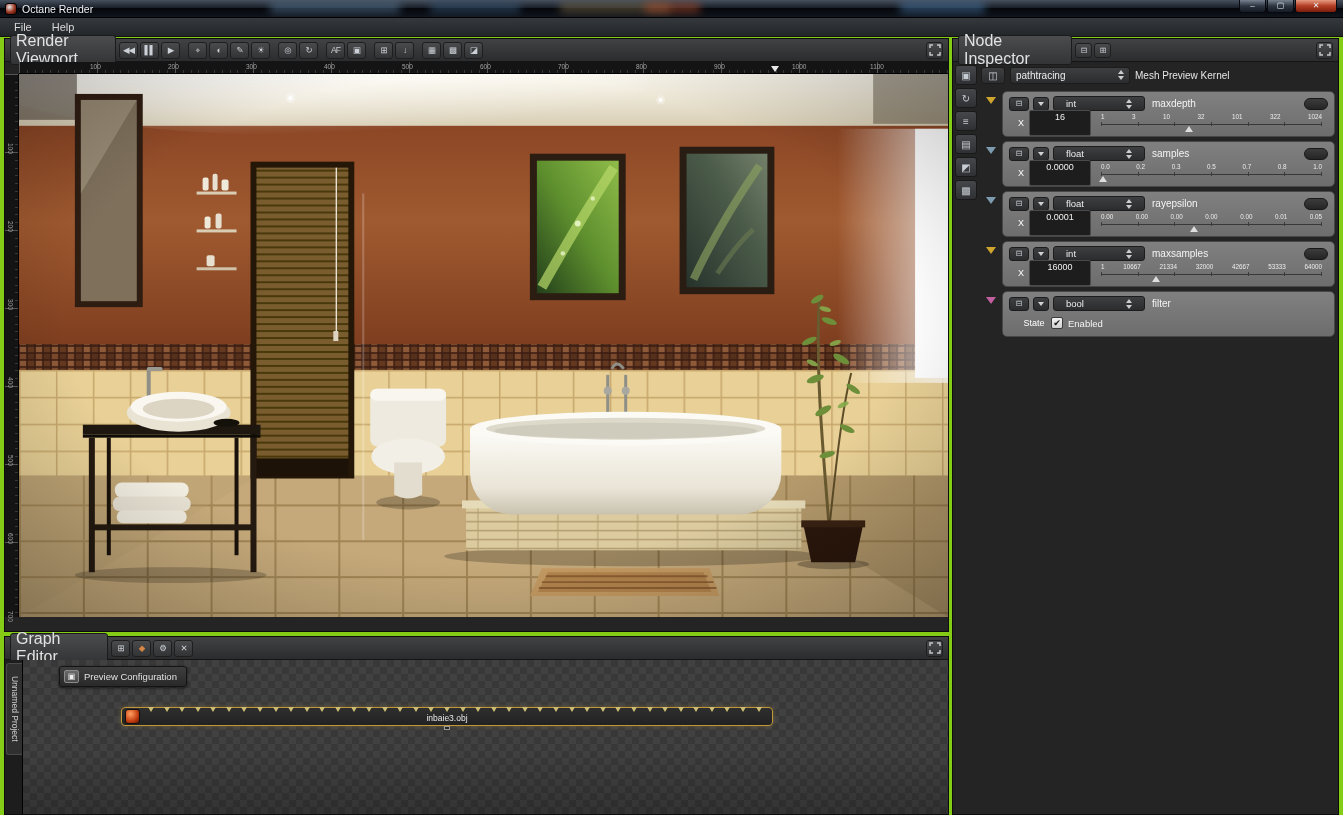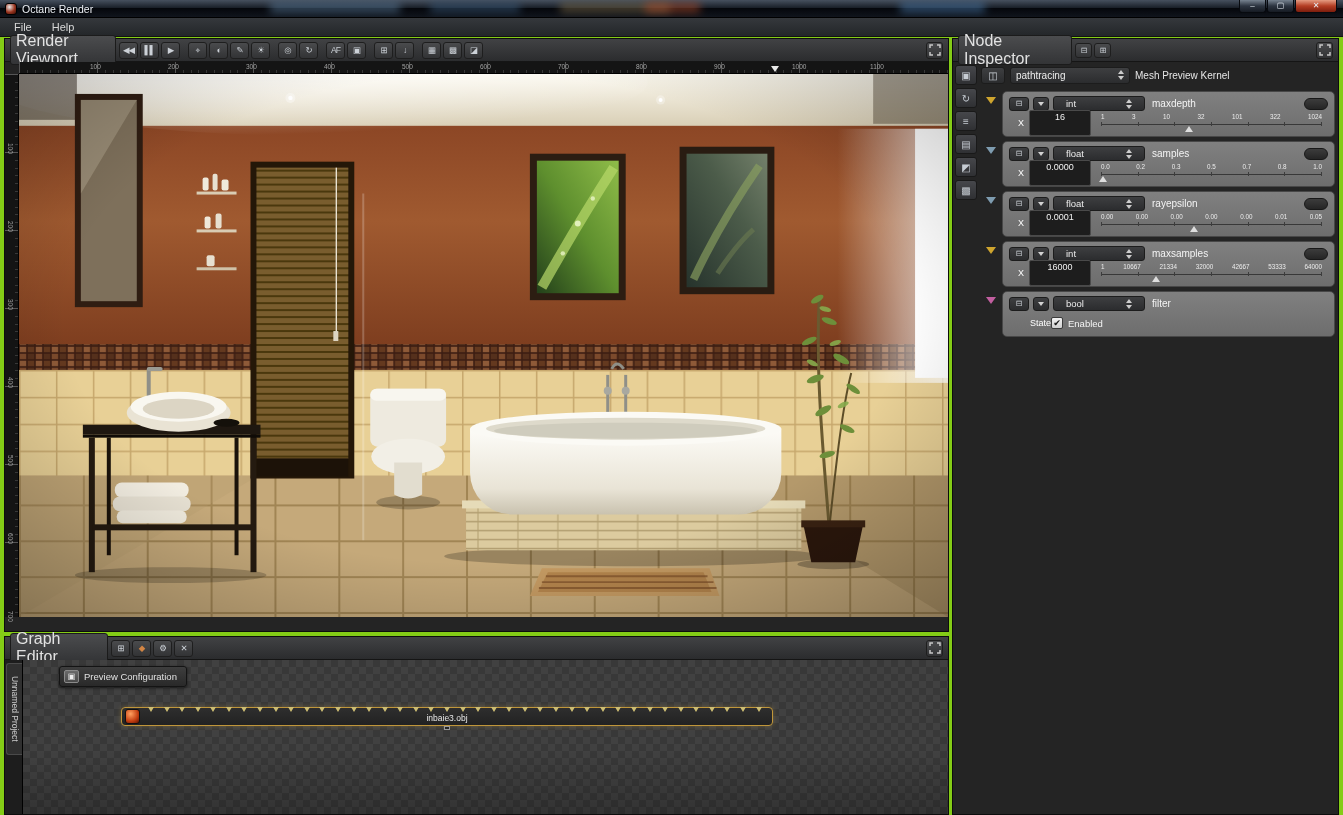--- a/index.html
+++ b/index.html
@@ -64,21 +64,21 @@
 .kernel-label{color:#e6e6e6;font-size:10px;}
 .param{position:relative;height:46px;margin-bottom:4px;}
 .param-arrow{position:absolute;left:5px;top:6px;width:0;height:0;border-left:5px solid transparent;border-right:5px solid transparent;border-top:7px solid #cfa52e;}
 .param-box{position:absolute;left:21px;right:0;top:0;bottom:0;background:linear-gradient(#808080,#6d6d6d);border:1px solid #474747;border-radius:5px;padding:3px 6px;}
 .prow1{display:flex;align-items:center;gap:4px;height:17px;}
 .type-combo{width:92px;height:15px;background:linear-gradient(#3e3f41,#2b2c2e);border:1px solid #1c1c1c;border-radius:3px;display:flex;align-items:center;color:#ececec;font-size:9.5px;padding:0 12px;}
 .pname{color:#f4f4f4;font-size:10px;margin-left:3px;}
 .pill{margin-left:auto;width:24px;height:12px;border-radius:6px;background:linear-gradient(#3c3c3c,#252525);border:1px solid #181818;}
 .prow2{display:flex;align-items:center;height:20px;margin-top:1px;}
 .axis{color:#fff;font-size:9px;width:16px;text-align:center;margin-left:4px;}
-.axis.wide{width:34px;text-align:right;margin-left:8px;}
+.axis.wide{width:34px;text-align:center;margin-left:8px;}
 .valbox{width:62px;height:26px;background:#1d1d1d;border:1px solid #4a4a4a;border-radius:2px;color:#f2f2f2;font-size:9px;text-align:center;line-height:13px;}
 .slider{flex:1;position:relative;margin:0 6px 0 10px;height:20px;}
 .ticklabels{display:flex;justify-content:space-between;height:9px;font-size:6.3px;color:#ececec;}
 .sliderline{position:relative;height:1px;background:#383838;margin-top:2px;}
 .tickmarks{position:absolute;left:0;right:0;top:-2px;display:flex;justify-content:space-between;}
 .tickmarks i{width:1px;height:4px;background:#3c3c3c;}
 .slidermarker{position:absolute;top:2px;width:0;height:0;border-left:4px solid transparent;border-right:4px solid transparent;border-bottom:6px solid #dedede;transform:translateX(-4px);}
 .checkbox{width:12px;height:12px;background:linear-gradient(#f4f4f4,#cfcfcf);border:1px solid #3c3c3c;border-radius:2px;font-size:9px;line-height:11px;text-align:center;color:#161616;}
 .cblabel{color:#f4f4f4;font-size:9.5px;margin-left:5px;}
 

